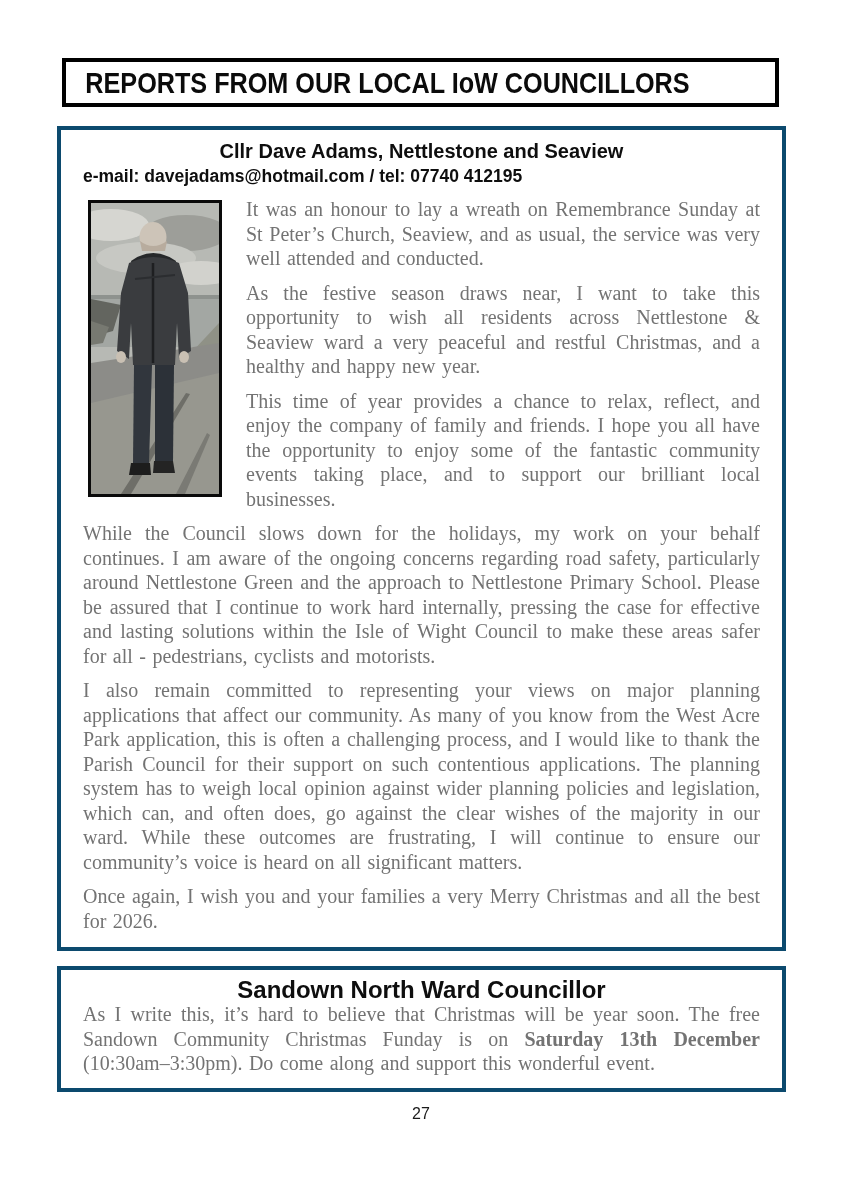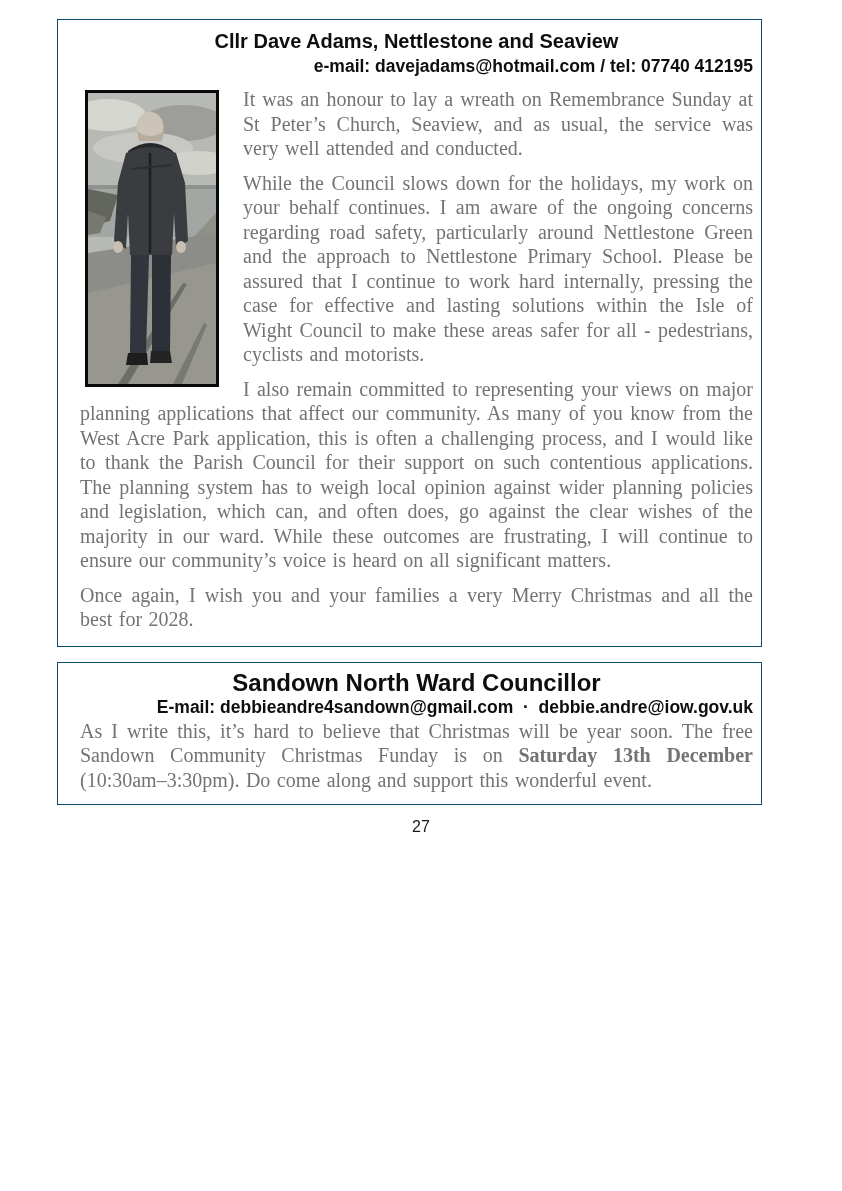--- a/index.html
+++ b/index.html
@@ -27,42 +27,42 @@
     font-weight: bold;
     letter-spacing: 0px;
     white-space: nowrap;
     padding-left: 23px;
     transform: scaleX(0.84);
     transform-origin: left center;
     color: #0b0b0b;
   }
   
   .report-box {
-    margin: 19px 80px 0 57px;
-    border: 1px solid #0c4a6e;
-    padding: 8px 8px 12px 22px;
+    margin: 19px 56px 0 57px;
+    border: 4px solid #0c4a6e;
+    padding: 8px 22px 12px 22px;
     background: #ffffff;
   }
   .report-box.second { margin-top: 15px; padding-bottom: 10px; }
   .cllr-heading {
     text-align: center;
     font-weight: bold;
     font-size: 20px;
     line-height: 26px;
     color: #0e0e0e;
   }
   .cllr-sub {
     text-align: center;
     font-weight: bold;
     font-size: 24px;
     line-height: 24px;
     color: #0e0e0e;
   }
   .cllr-contact {
-    text-align: right;
+    text-align: left;
     font-weight: bold;
     font-size: 17.5px;
     line-height: 24px;
     color: #0e0e0e;
   }
   .contact-gap { margin-bottom: 9px; }
   .body-para {
     text-align: justify;
     font-size: 20px;
     line-height: 24.5px;
@@ -90,20 +90,23 @@
     text-align: center;
     font-size: 16px;
     color: #1a1a1a;
   }
 </style>
 </head>
 <body>
 
 <div class="page">
 
+  <div class="banner">
+    <div class="banner-title">REPORTS FROM OUR LOCAL IoW COUNCILLORS</div>
+  </div>
 
   <div class="report-box">
     <div class="cllr-heading">Cllr Dave Adams, Nettlestone and Seaview</div>
     <div class="cllr-contact contact-gap">e-mail: davejadams@hotmail.com / tel: 07740 412195</div>
 
     <div class="photo-frame">
       <svg viewBox="0 0 128 291" preserveAspectRatio="none" aria-hidden="true">
 
         <rect x="0" y="0" width="128" height="291" fill="#b7b9b4"></rect>
         <ellipse cx="20" cy="22" rx="38" ry="16" fill="#d6d6d1"></ellipse>
@@ -138,26 +141,27 @@
 
         <path d="M43 162 L61 162 L58 260 L42 260 Z" fill="#31363d"></path>
         <path d="M64 162 L83 162 L82 258 L64 258 Z" fill="#2c3138"></path>
 
         <path d="M40 260 L59 260 L60 272 L38 272 Z" fill="#1d1d1d"></path>
         <path d="M63 258 L82 258 L84 270 L62 270 Z" fill="#242424"></path>
       </svg>
     </div>
 
     <p class="body-para">It was an honour to lay a wreath on Remembrance Sunday at St Peter’s Church, Seaview, and as usual, the service was very well attended and conducted.</p>
+    <p class="body-para">As the festive season draws near, I want to take this opportunity to wish all residents across Nettlestone &amp; Seaview ward a very peaceful and restful Christmas, and a healthy and happy new year.</p>
+    <p class="body-para">This time of year provides a chance to relax, reflect, and enjoy the company of family and friends. I hope you all have the opportunity to enjoy some of the fantastic community events taking place, and to support our brilliant local businesses.</p>
     <p class="body-para">While the Council slows down for the holidays, my work on your behalf continues. I am aware of the ongoing concerns regarding road safety, particularly around Nettlestone Green and the approach to Nettlestone Primary School. Please be assured that I continue to work hard internally, pressing the case for effective and lasting solutions within the Isle of Wight Council to make these areas safer for all - pedestrians, cyclists and motorists.</p>
     <p class="body-para">I also remain committed to representing your views on major planning applications that affect our community. As many of you know from the West Acre Park application, this is often a challenging process, and I would like to thank the Parish Council for their support on such contentious applications. The planning system has to weigh local opinion against wider planning policies and legislation, which can, and often does, go against the clear wishes of the majority in our ward. While these outcomes are frustrating, I will continue to ensure our community’s voice is heard on all significant matters.</p>
-    <p class="body-para">Once again, I wish you and your families a very Merry Christmas and all the best for 2028.</p>
+    <p class="body-para">Once again, I wish you and your families a very Merry Christmas and all the best for 2026.</p>
   </div>
 
   <div class="report-box second">
     <div class="cllr-sub">Sandown North Ward Councillor</div>
-    <div class="cllr-contact">E-mail: debbieandre4sandown@gmail.com&nbsp;&nbsp;·&nbsp;&nbsp;debbie.andre@iow.gov.uk</div>
     <p class="body-para"><span>As I write this, it’s hard to believe that Christmas will be year soon. The free Sandown Community Christmas Funday is on </span><b>Saturday 13th December</b><span> (10:30am–3:30pm). Do come along and support this wonderful event.</span></p>
   </div>
 
   <div class="page-number">27</div>
 
 </div>
 
 </body></html>

